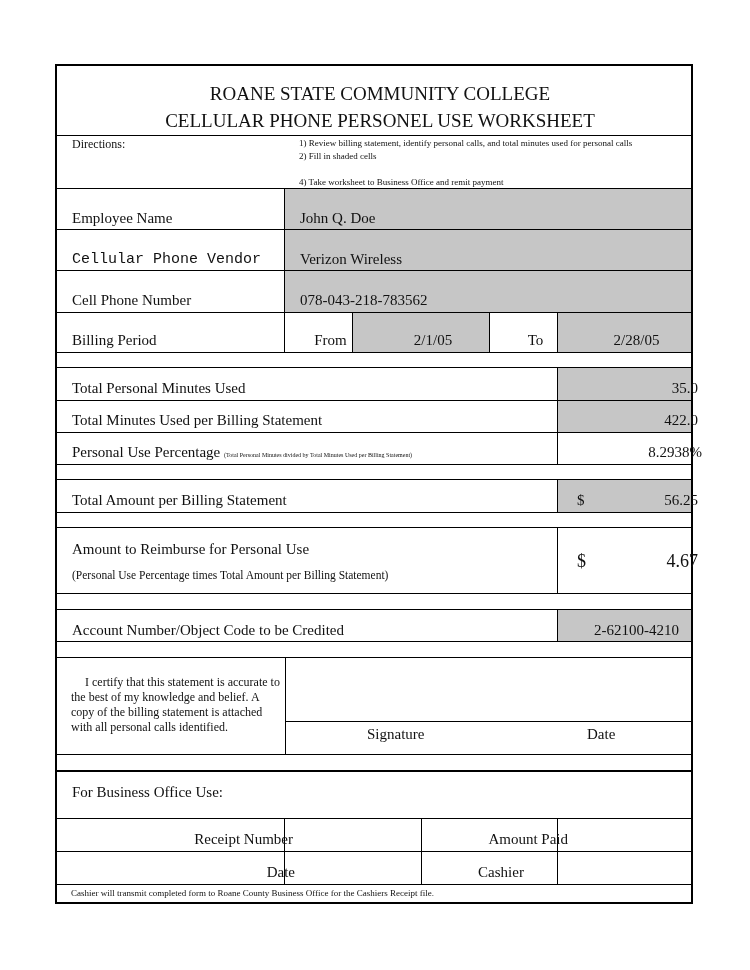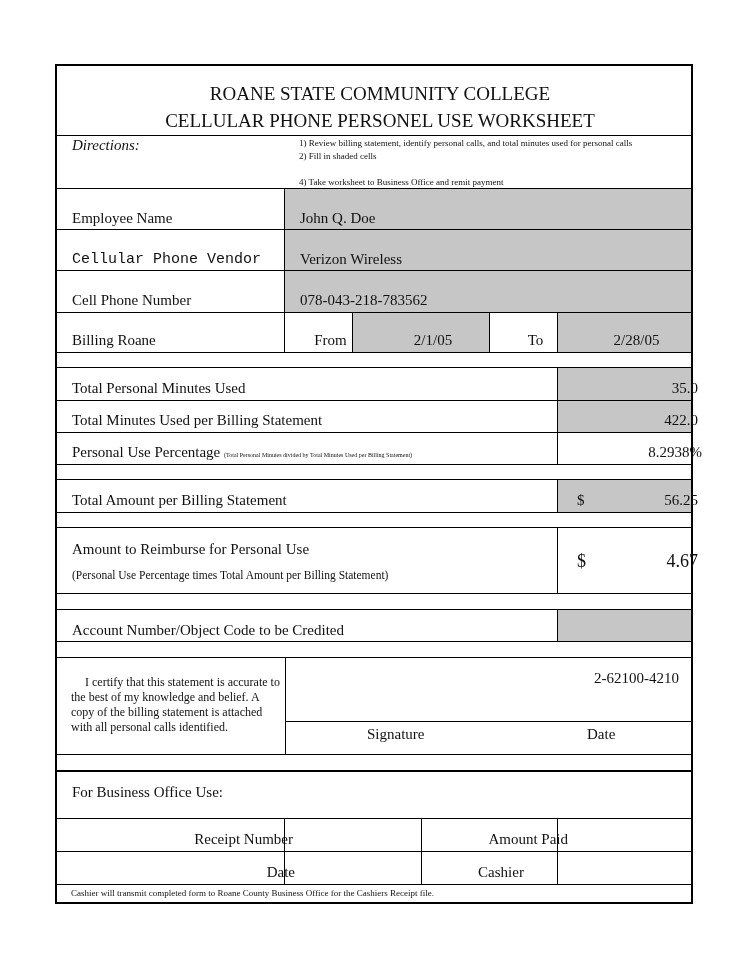--- a/index.html
+++ b/index.html
@@ -21,21 +21,21 @@
 </head>
 <body>
 
 <div class="sheet">
 
   <div class="t title" style="top:17px;">ROANE STATE COMMUNITY COLLEGE</div>
   <div class="t title" style="top:44px;">CELLULAR PHONE PERSONEL USE WORKSHEET</div>
 
   <div class="hl" style="top:69px;"></div>
 
-  <div class="t" style="left:3px; top:71px; font-size:15px;font-style:italic;">Directions:</div>
+  <div class="t" style="left:3px; top:71px; font-size:12px;">Directions:</div>
   <div class="t small" style="left:230px; top:72px;">1) Review billing statement, identify personal calls, and total minutes used for personal calls</div>
   <div class="t small" style="left:230px; top:85px;">2) Fill in shaded cells</div>
   <div class="t small" style="left:230px; top:111px;">4) Take worksheet to Business Office and remit payment</div>
 
   <div class="hl" style="top:122px;"></div>
 
   <div class="abs shade" style="left:228px; top:123px; width:406px; height:40px;"></div>
   <div class="vl" style="left:227px; top:122px; height:164px;"></div>
   <div class="t lbl" style="left:3px; top:144px;">Employee Name</div>
   <div class="t lbl" style="left:231px; top:144px;">John Q. Doe</div>
@@ -49,21 +49,21 @@
   <div class="abs shade" style="left:228px; top:205px; width:406px; height:41px;"></div>
   <div class="t lbl" style="left:3px; top:226px;">Cell Phone Number</div>
   <div class="t lbl" style="left:231px; top:226px;">078-043-218-783562</div>
   <div class="hl" style="top:246px;"></div>
 
   <div class="abs shade" style="left:296px; top:247px; width:136px; height:39px;"></div>
   <div class="abs shade" style="left:501px; top:247px; width:133px; height:39px;"></div>
   <div class="vl" style="left:295px; top:246px; height:40px;"></div>
   <div class="vl" style="left:432px; top:246px; height:40px;"></div>
   <div class="vl" style="left:500px; top:246px; height:40px;"></div>
-  <div class="t lbl" style="left:3px; top:266px;">Billing Roane</div>
+  <div class="t lbl" style="left:3px; top:266px;">Billing Period</div>
   <div class="t lbl center" style="left:228px; width:67px; top:266px;">From</div>
   <div class="t lbl center" style="left:296px; width:136px; top:266px;">2/1/05</div>
   <div class="t lbl center" style="left:433px; width:67px; top:266px;">To</div>
   <div class="t lbl center" style="left:501px; width:133px; top:266px;">2/28/05</div>
   <div class="hl" style="top:286px;"></div>
 
   <div class="hl" style="top:301px;"></div>
 
   <div class="abs shade" style="left:501px; top:302px; width:133px; height:32px;"></div>
   <div class="vl" style="left:500px; top:301px; height:97px;"></div>
@@ -99,21 +99,21 @@
   <div class="t" style="left:3px; top:503px; font-size:11.5px;">(Personal Use Percentage times Total Amount per Billing Statement)</div>
   <div class="t" style="left:508px; top:485px; font-size:18px;">$</div>
   <div class="t right" style="left:501px; width:128px; top:485px; font-size:18px;">4.67</div>
   <div class="hl" style="top:527px;"></div>
 
   <div class="hl" style="top:543px;"></div>
 
   <div class="abs shade" style="left:501px; top:544px; width:133px; height:31px;"></div>
   <div class="vl" style="left:500px; top:543px; height:32px;"></div>
   <div class="t lbl" style="left:3px; top:556px;">Account Number/Object Code to be Credited</div>
-  <div class="t lbl center" style="left:501px; width:133px; top:556px;margin-top:48px;">2-62100-4210</div>
+  <div class="t lbl center" style="left:501px; width:133px; top:556px;">2-62100-4210</div>
   <div class="hl" style="top:575px;"></div>
 
   <div class="hl" style="top:591px;"></div>
 
   <div class="vl" style="left:228px; top:591px; height:97px;"></div>
   <div class="t" style="left:16px; top:609px; font-size:12px;">I certify that this statement is accurate to</div>
   <div class="t" style="left:2px; top:624px; font-size:12px;">the best of my knowledge and belief.  A</div>
   <div class="t" style="left:2px; top:639px; font-size:12px;">copy of the billing statement is attached</div>
   <div class="t" style="left:2px; top:654px; font-size:12px;">with all personal calls identified.</div>
   <div class="abs" style="left:229px; top:592px; width:405px; height:63px;"></div>

